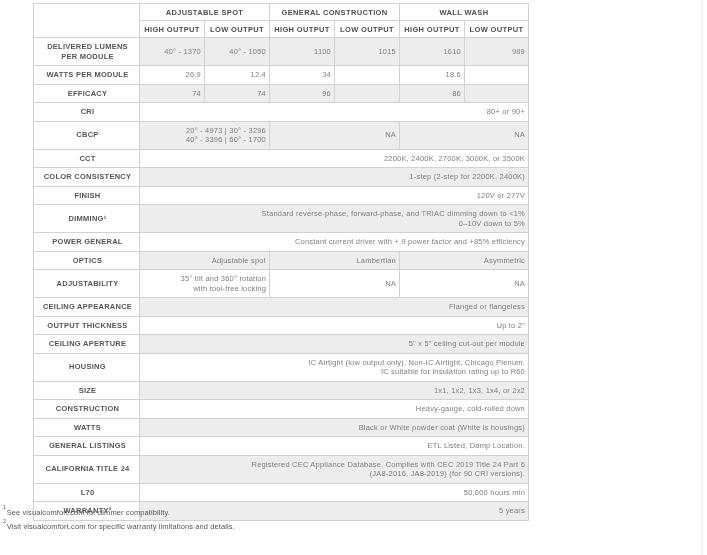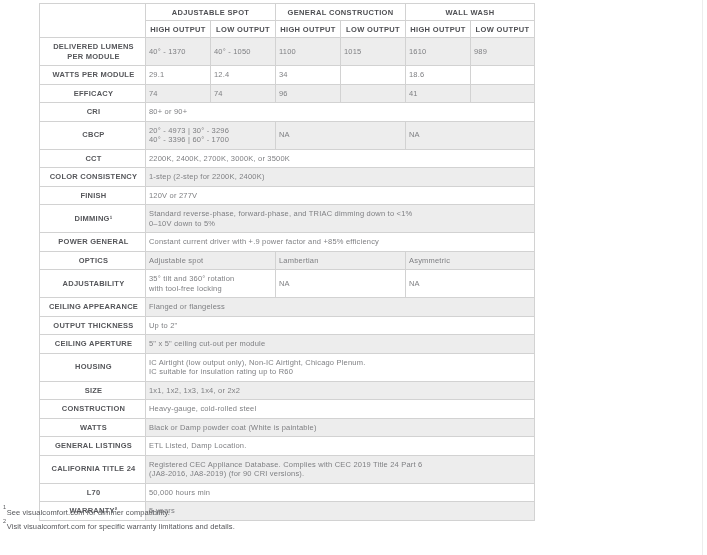--- a/index.html
+++ b/index.html
@@ -8,21 +8,21 @@
     background:#ffffff;
     font-family:"Liberation Sans", sans-serif;
     position:relative;
     overflow:hidden;
     -webkit-font-smoothing:antialiased;
   }
   .page-edge {
     position:absolute; top:0; right:4px; width:1px; height:555px;
     background:#ededed;
   }
-  .sheet { position:absolute; left:16px; top:3px;padding-left:23px; }
+  .sheet { position:absolute; left:10px; top:3px;padding-left:23px; }
 
   table.spec {
     border-collapse:collapse;
     table-layout:fixed;
     width:495px;
   }
   table.spec th, table.spec td {
     border:1px solid #d2d2d2;
     font-size:7.5px;
     overflow:hidden;
@@ -42,21 +42,21 @@
     color:#55565a;
     font-weight:bold;
     text-align:center;
     letter-spacing:0.25px;
     line-height:9.5px;
     padding:4px 3px 4px 5px;
     vertical-align:middle;
   }
   tbody td {
     color:#7e7f82;
-    text-align:left;
+    text-align:right;
     line-height:9.5px;
     padding:4px 3px;
     vertical-align:middle;
     letter-spacing:0.2px;
   }
   tbody td.striped { background:#ededed; }
 
   .footer {
     position:absolute; left:3px; top:504px;
     width:700px;
@@ -107,34 +107,34 @@
           <th class="label">DELIVERED LUMENS PER MODULE</th>
           <td colspan="1" class="striped">40° - 1370</td>
           <td colspan="1" class="striped">40° - 1050</td>
           <td colspan="1" class="striped">1100</td>
           <td colspan="1" class="striped">1015</td>
           <td colspan="1" class="striped">1610</td>
           <td colspan="1" class="striped">989</td>
         </tr>
         <tr>
           <th class="label">WATTS PER MODULE</th>
-          <td colspan="1">29.1</td>
+          <td colspan="1">26.9</td>
           <td colspan="1">12.4</td>
           <td colspan="1">34</td>
           <td colspan="1"></td>
           <td colspan="1">18.6</td>
           <td colspan="1"></td>
         </tr>
         <tr>
           <th class="label">EFFICACY</th>
           <td colspan="1" class="striped">74</td>
           <td colspan="1" class="striped">74</td>
           <td colspan="1" class="striped">96</td>
           <td colspan="1" class="striped"></td>
-          <td colspan="1" class="striped">41</td>
+          <td colspan="1" class="striped">86</td>
           <td colspan="1" class="striped"></td>
         </tr>
         <tr>
           <th class="label">CRI</th>
           <td colspan="6">80+ or 90+</td>
         </tr>
         <tr>
           <th class="label">CBCP</th>
           <td colspan="2" class="striped">20° - 4973 | 30° - 3296<br>40° - 3396 | 60° - 1700</td>
           <td colspan="2" class="striped">NA</td>
@@ -187,25 +187,25 @@
         <tr>
           <th class="label">HOUSING</th>
           <td colspan="6">IC Airtight (low output only), Non-IC Airtight, Chicago Plenum.<br>IC suitable for insulation rating up to R60</td>
         </tr>
         <tr>
           <th class="label">SIZE</th>
           <td colspan="6" class="striped">1x1, 1x2, 1x3, 1x4, or 2x2</td>
         </tr>
         <tr>
           <th class="label">CONSTRUCTION</th>
-          <td colspan="6">Heavy-gauge, cold-rolled steel</td>
+          <td colspan="6">Heavy-gauge, cold-rolled down</td>
         </tr>
         <tr>
           <th class="label">WATTS</th>
-          <td colspan="6" class="striped">Black or Damp powder coat (White is paintable)</td>
+          <td colspan="6" class="striped">Black or White powder coat (White is housings)</td>
         </tr>
         <tr>
           <th class="label">GENERAL LISTINGS</th>
           <td colspan="6">ETL Listed, Damp Location.</td>
         </tr>
         <tr>
           <th class="label">CALIFORNIA TITLE 24</th>
           <td colspan="6" class="striped">Registered CEC Appliance Database. Complies with CEC 2019 Title 24 Part 6<br>(JA8-2016, JA8-2019) (for 90 CRI versions).</td>
         </tr>
         <tr>

